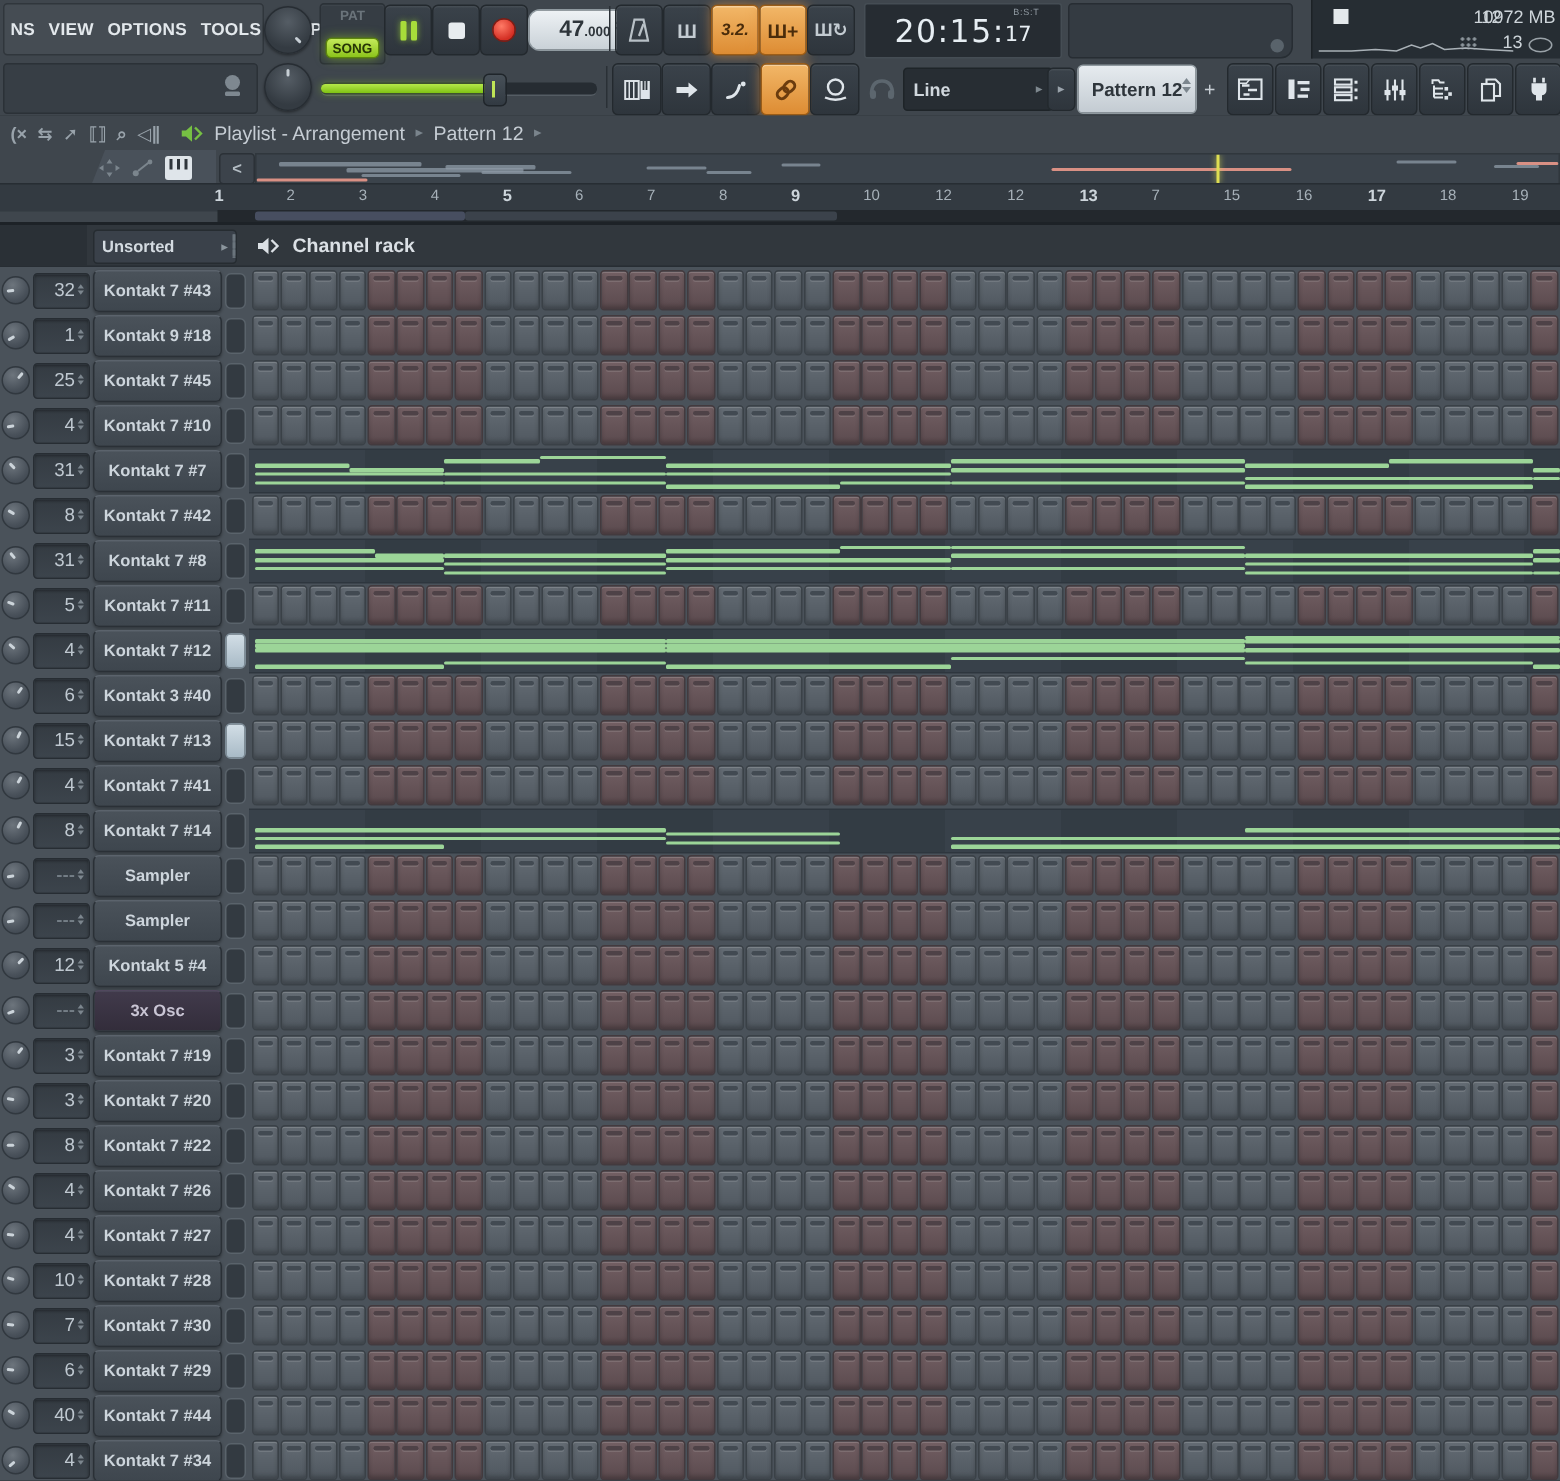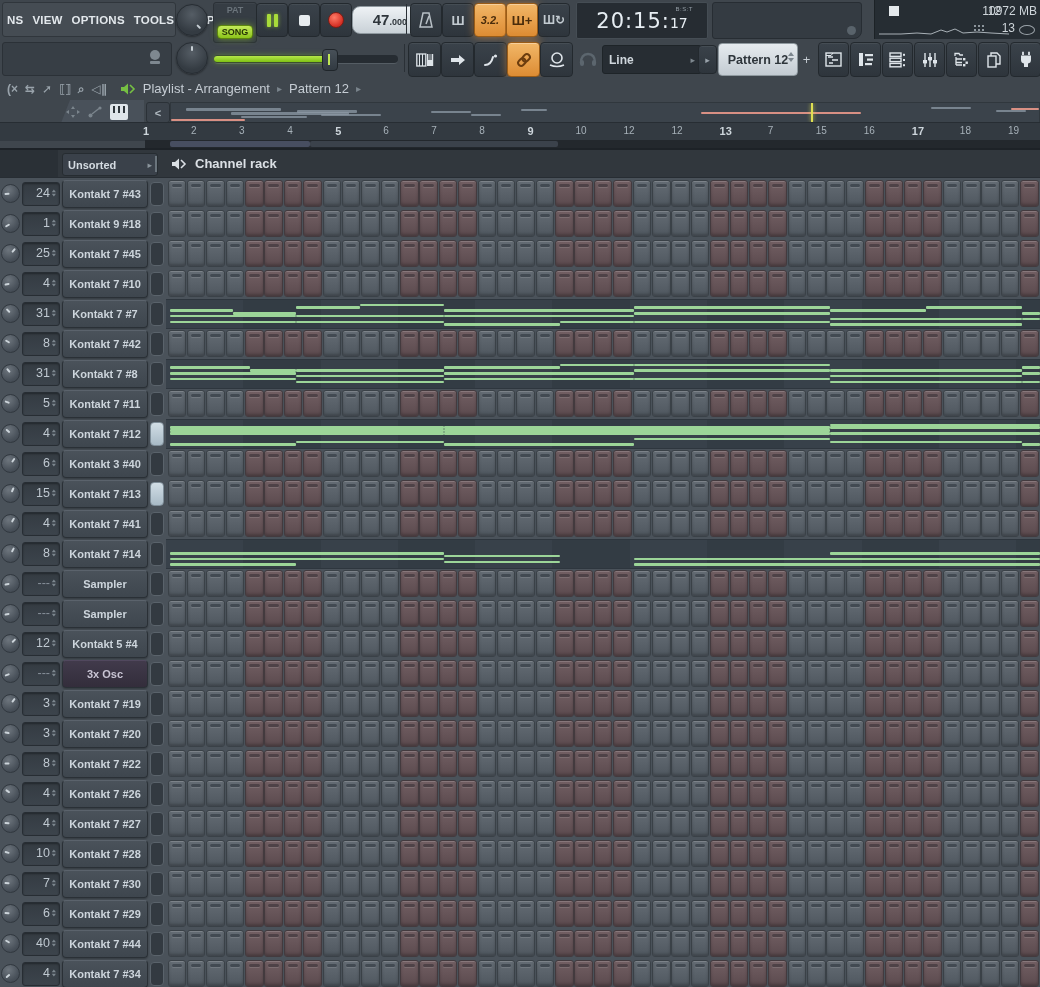--- a/index.html
+++ b/index.html
@@ -452,21 +452,21 @@
         </svg>
         <span>Channel rack</span>
       </div>
     </div>
     <div id="rows">
         <div class="chrow" style="top: 28px;">
           <div class="chknob">
             <i style="transform: rotate(-95deg);"></i>
           </div>
           <div class="numbox">
-            <span class="v">24</span>
+            <span class="v">32</span>
             <span class="spin spn">
               <u class="up"></u>
               <u class="dn"></u>
             </span>
           </div>
           <div class="chname">Kontakt 7 #43</div>
           <div class="slot"></div>
           <div class="step" style="left: 167.5px;"></div>
           <div class="step" style="left: 186.88px;"></div>
           <div class="step" style="left: 206.26px;"></div>

